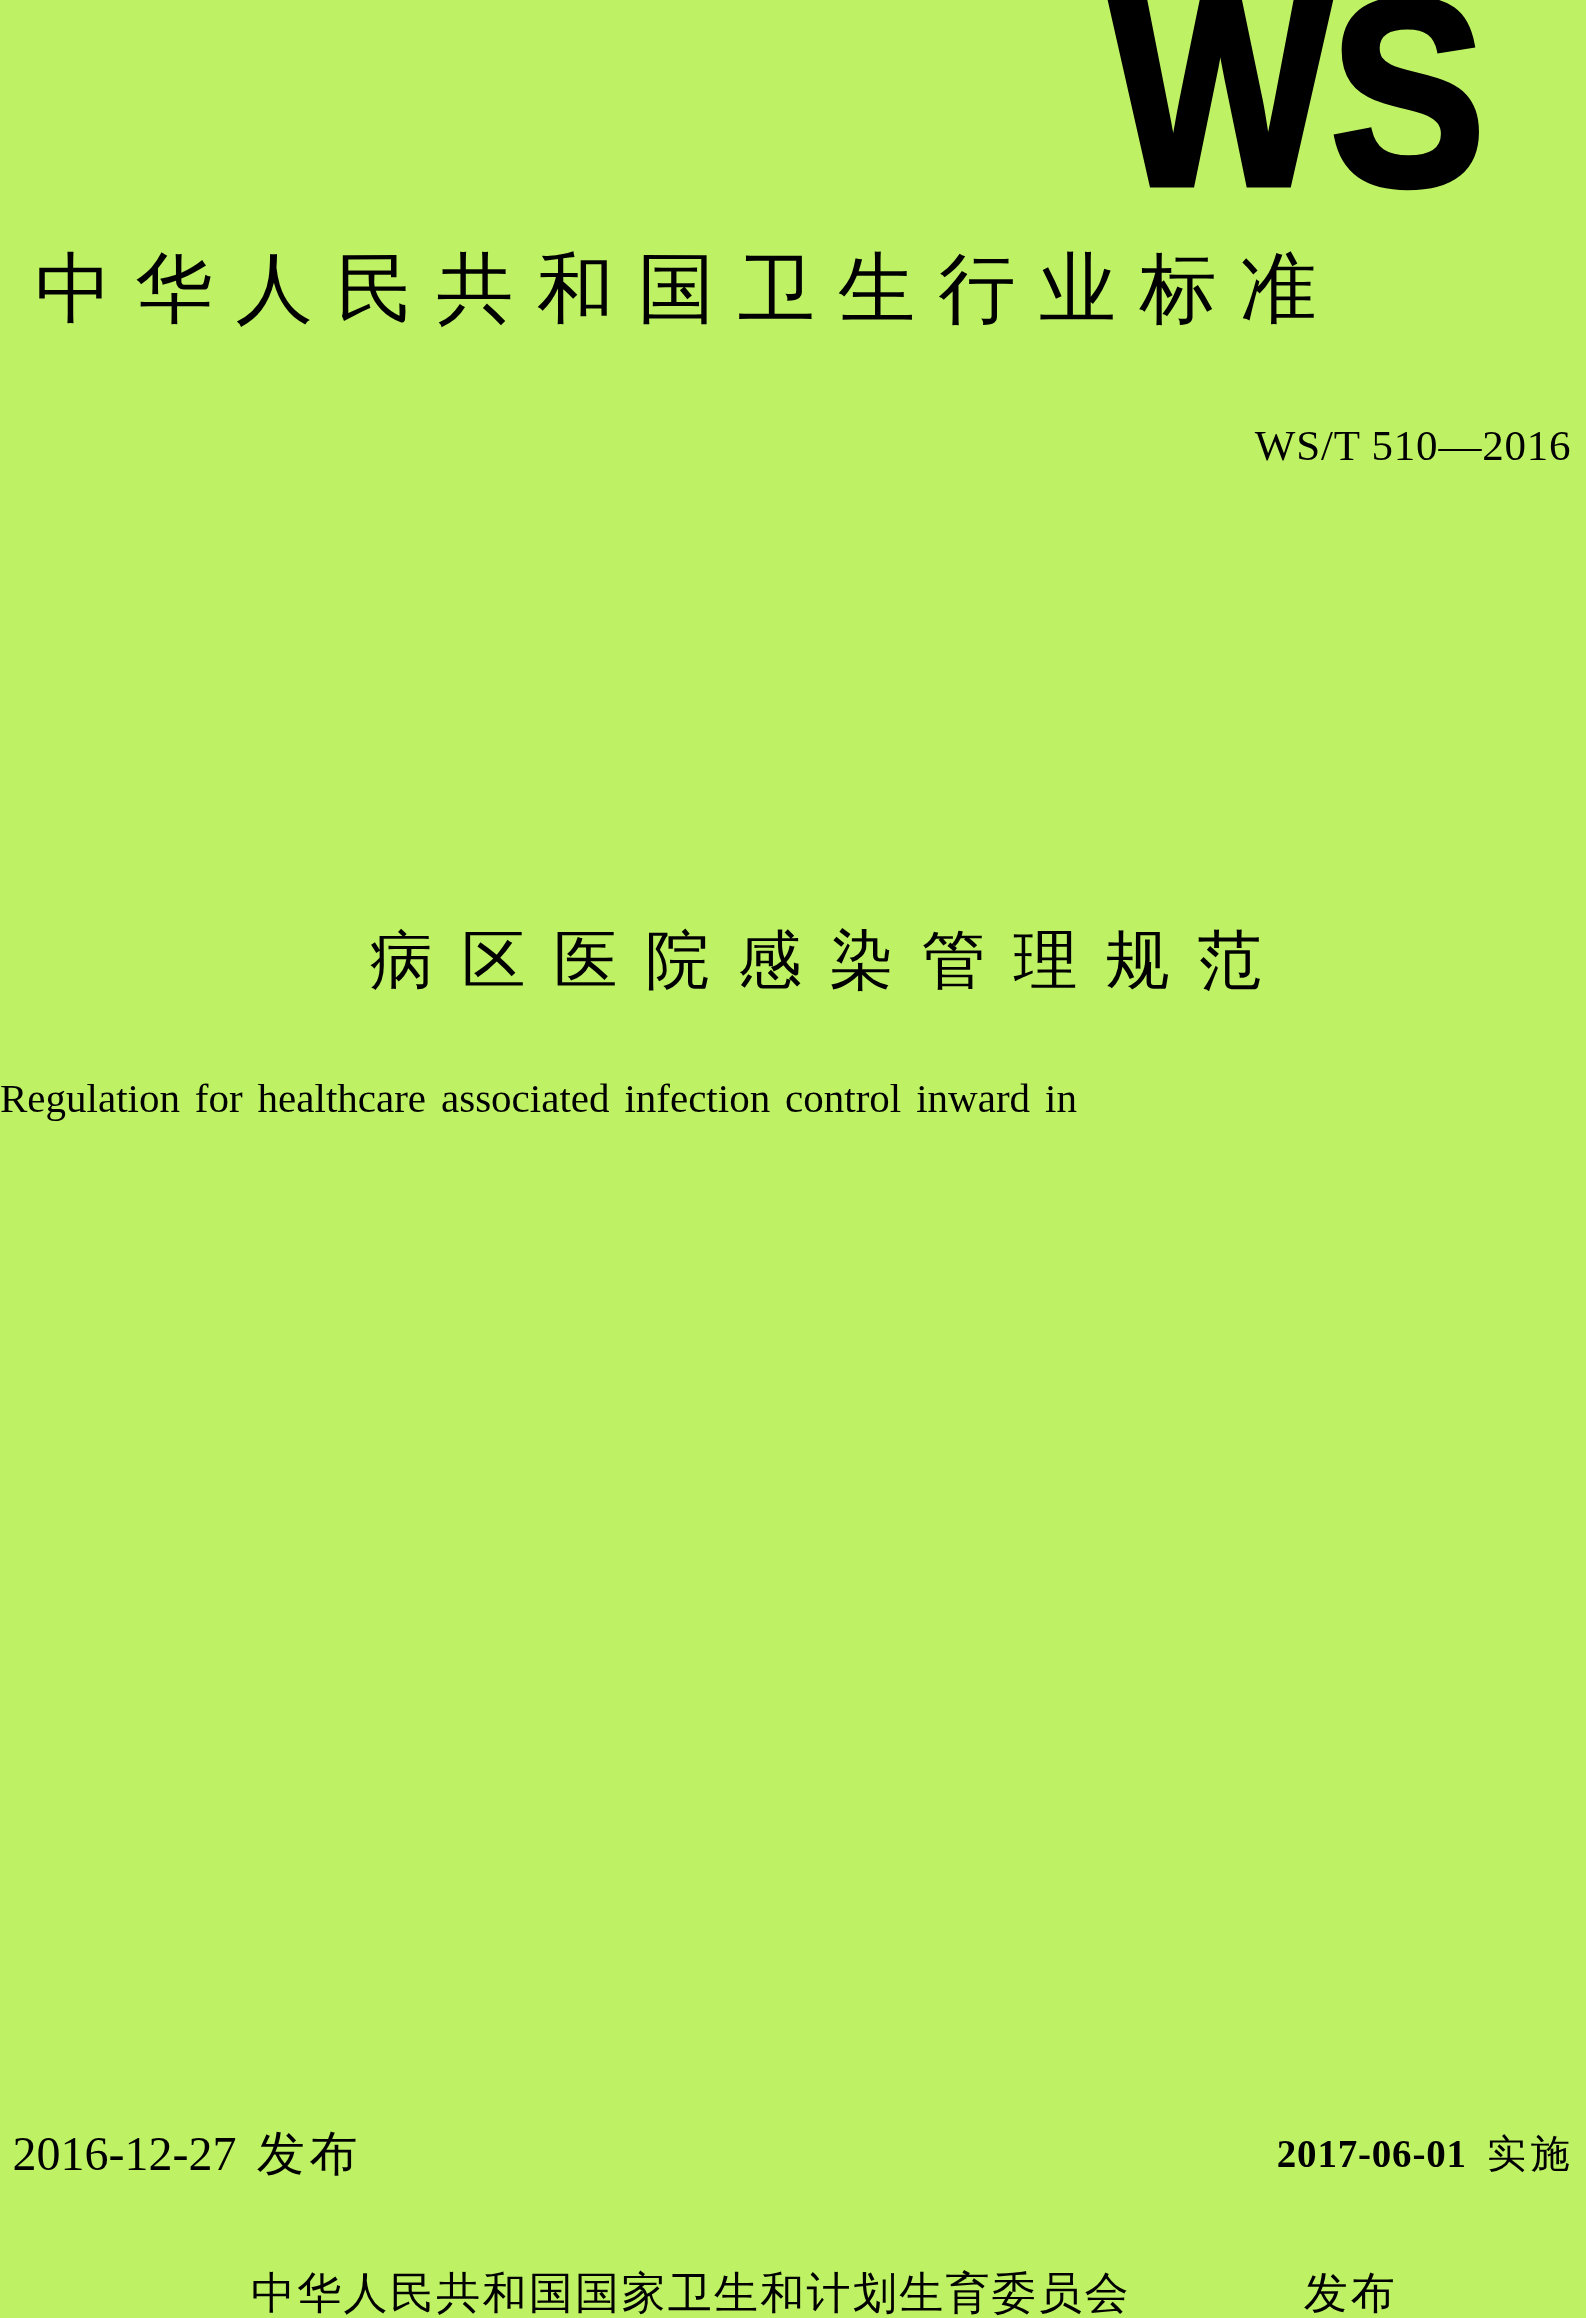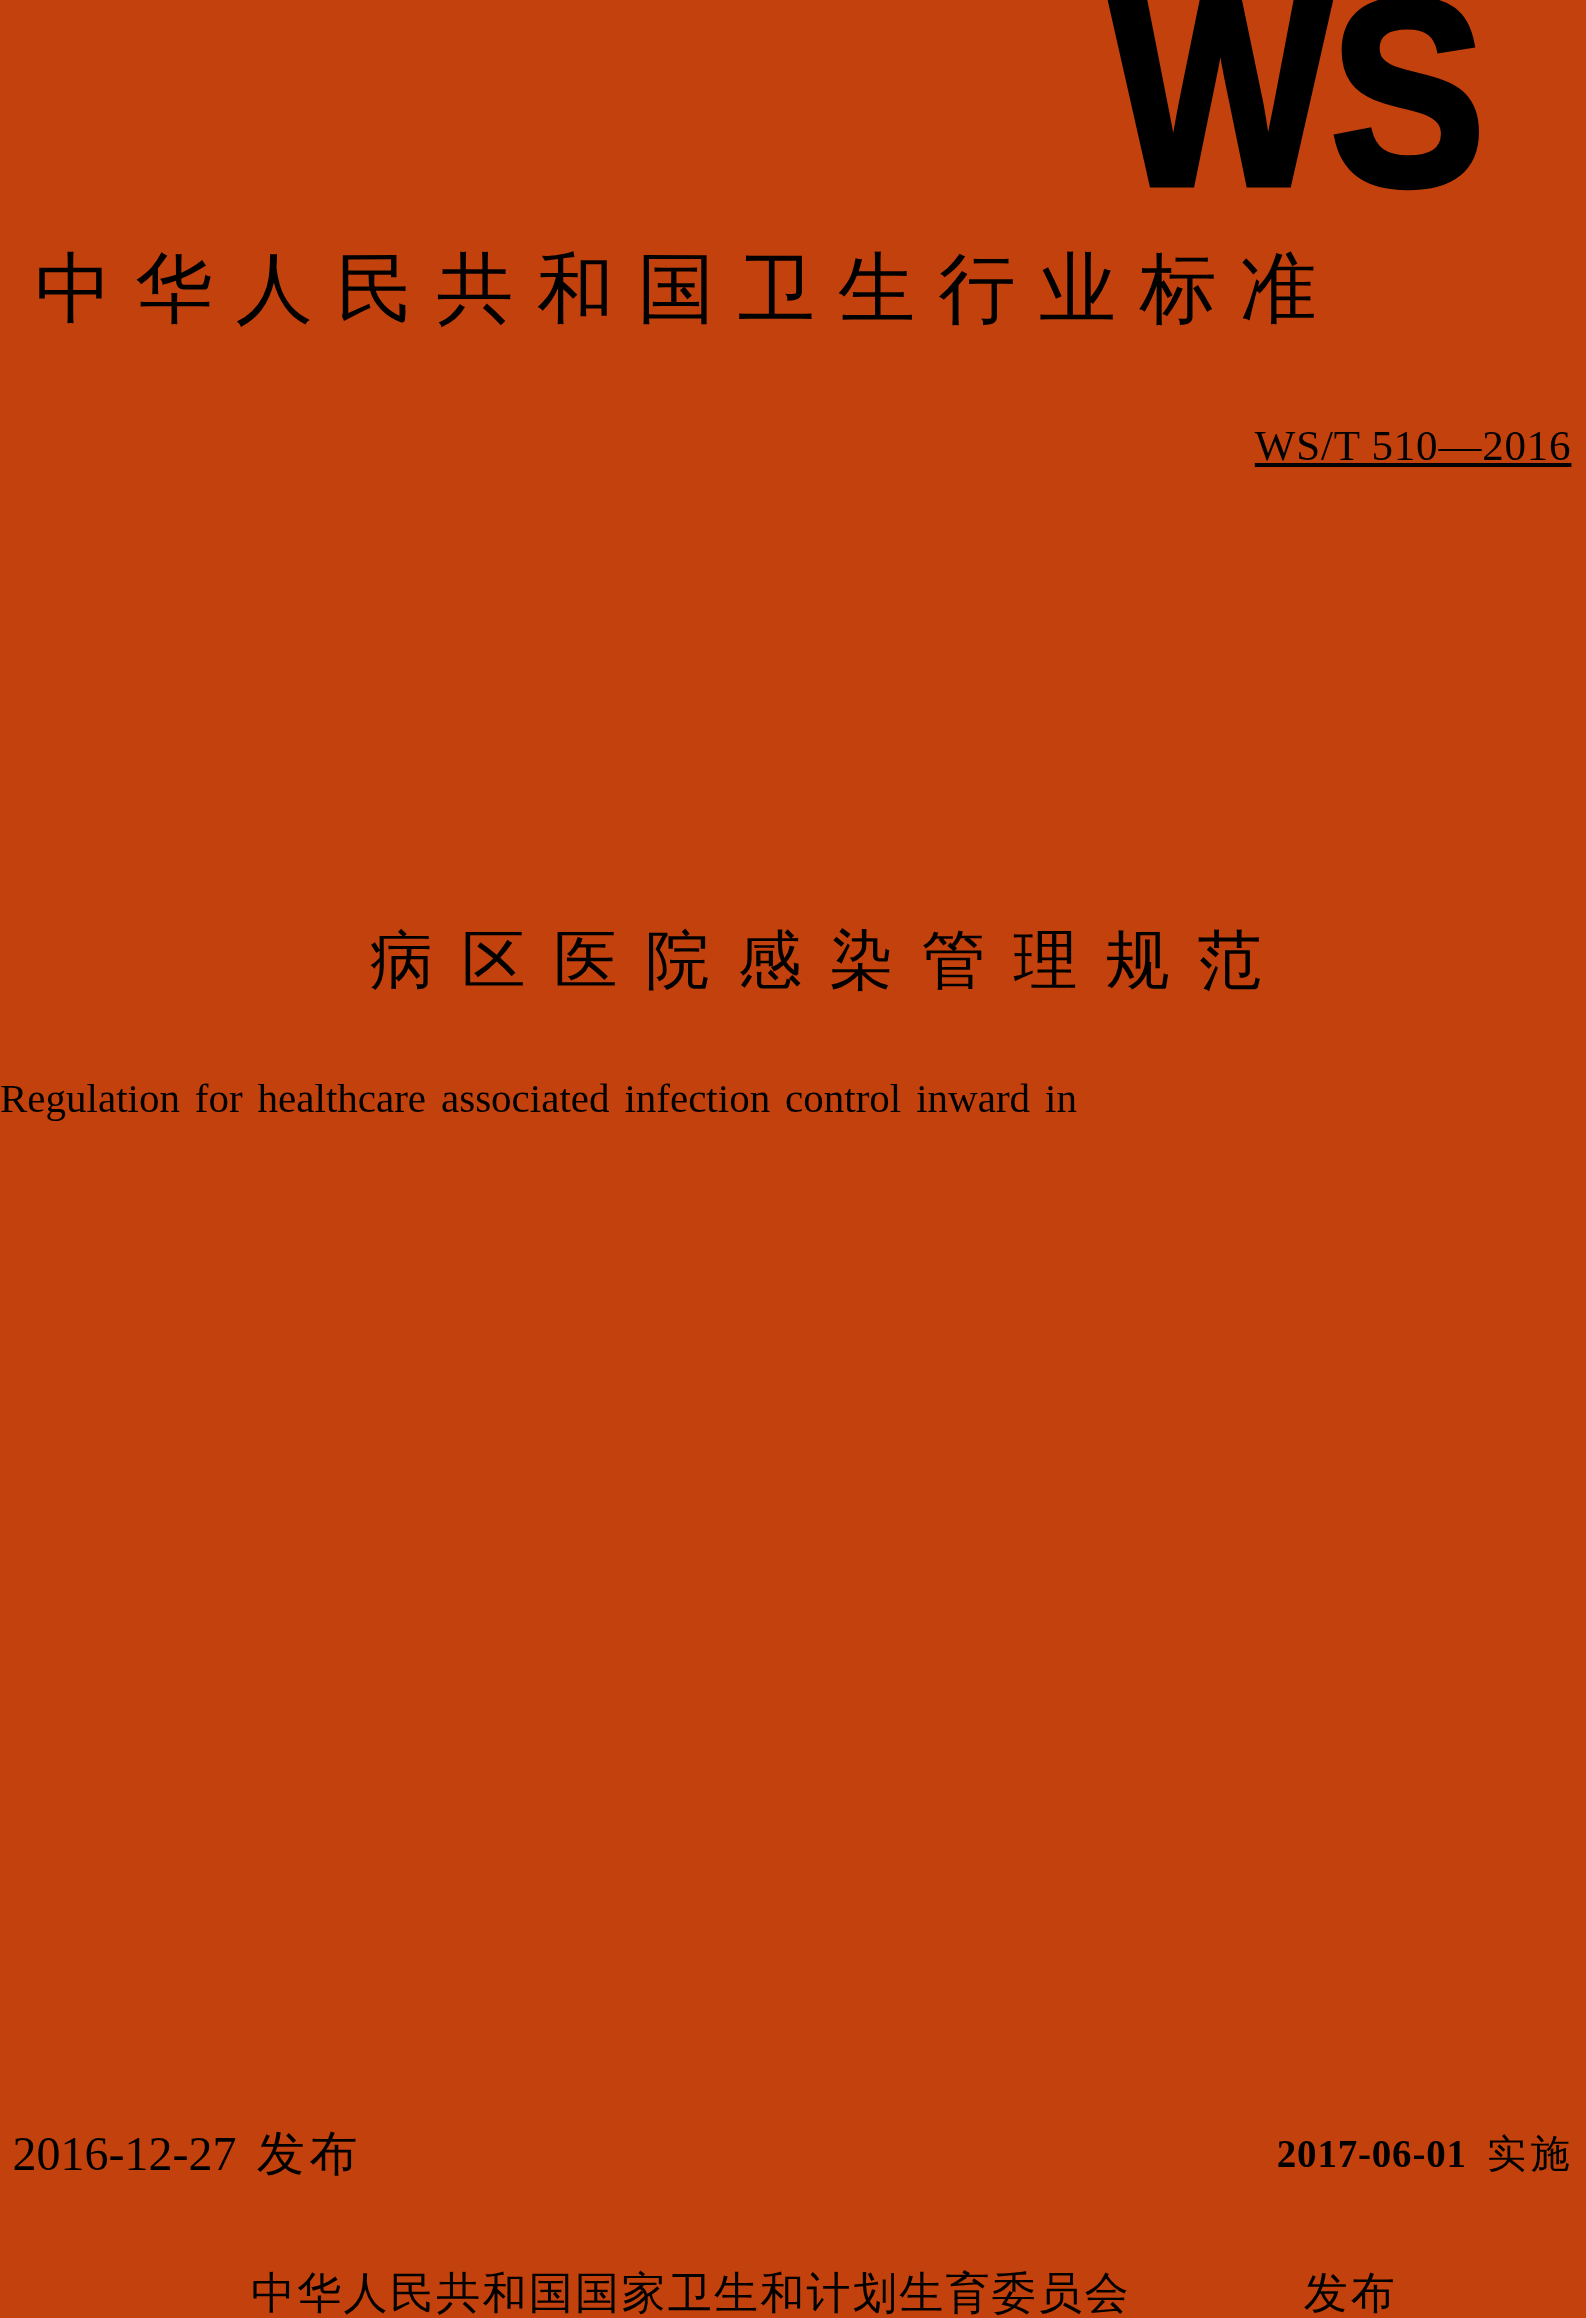--- a/index.html
+++ b/index.html
@@ -4,21 +4,21 @@
 <style>
   html, body {
     margin: 0;
     padding: 0;
     background: #888;
   }
   .page {
     position: relative;
     width: 1587px;
     height: 2319px;
-    background: #c2410c;
+    background: #bef264;
     color: #000000;
     font-family: "Liberation Serif", "DejaVu Serif", serif;
     overflow: hidden;
   }
 
   
   .ws-logo {
     position: absolute;
     left: 1106px;
     top: 0px;
@@ -41,21 +41,20 @@
 
   
   .std-number {
     position: absolute;
     top: 424px;
     right: 15.6px;
     font-size: 43px;
     line-height: 44px;
     letter-spacing: 0.8px;
     white-space: nowrap;
-    text-decoration: underline;
   }
 
   
   .doc-title-zh {
     position: absolute;
     top: 927px;
     left: 0;
     width: 100%;
     text-align: center;
     font-size: 64px;

